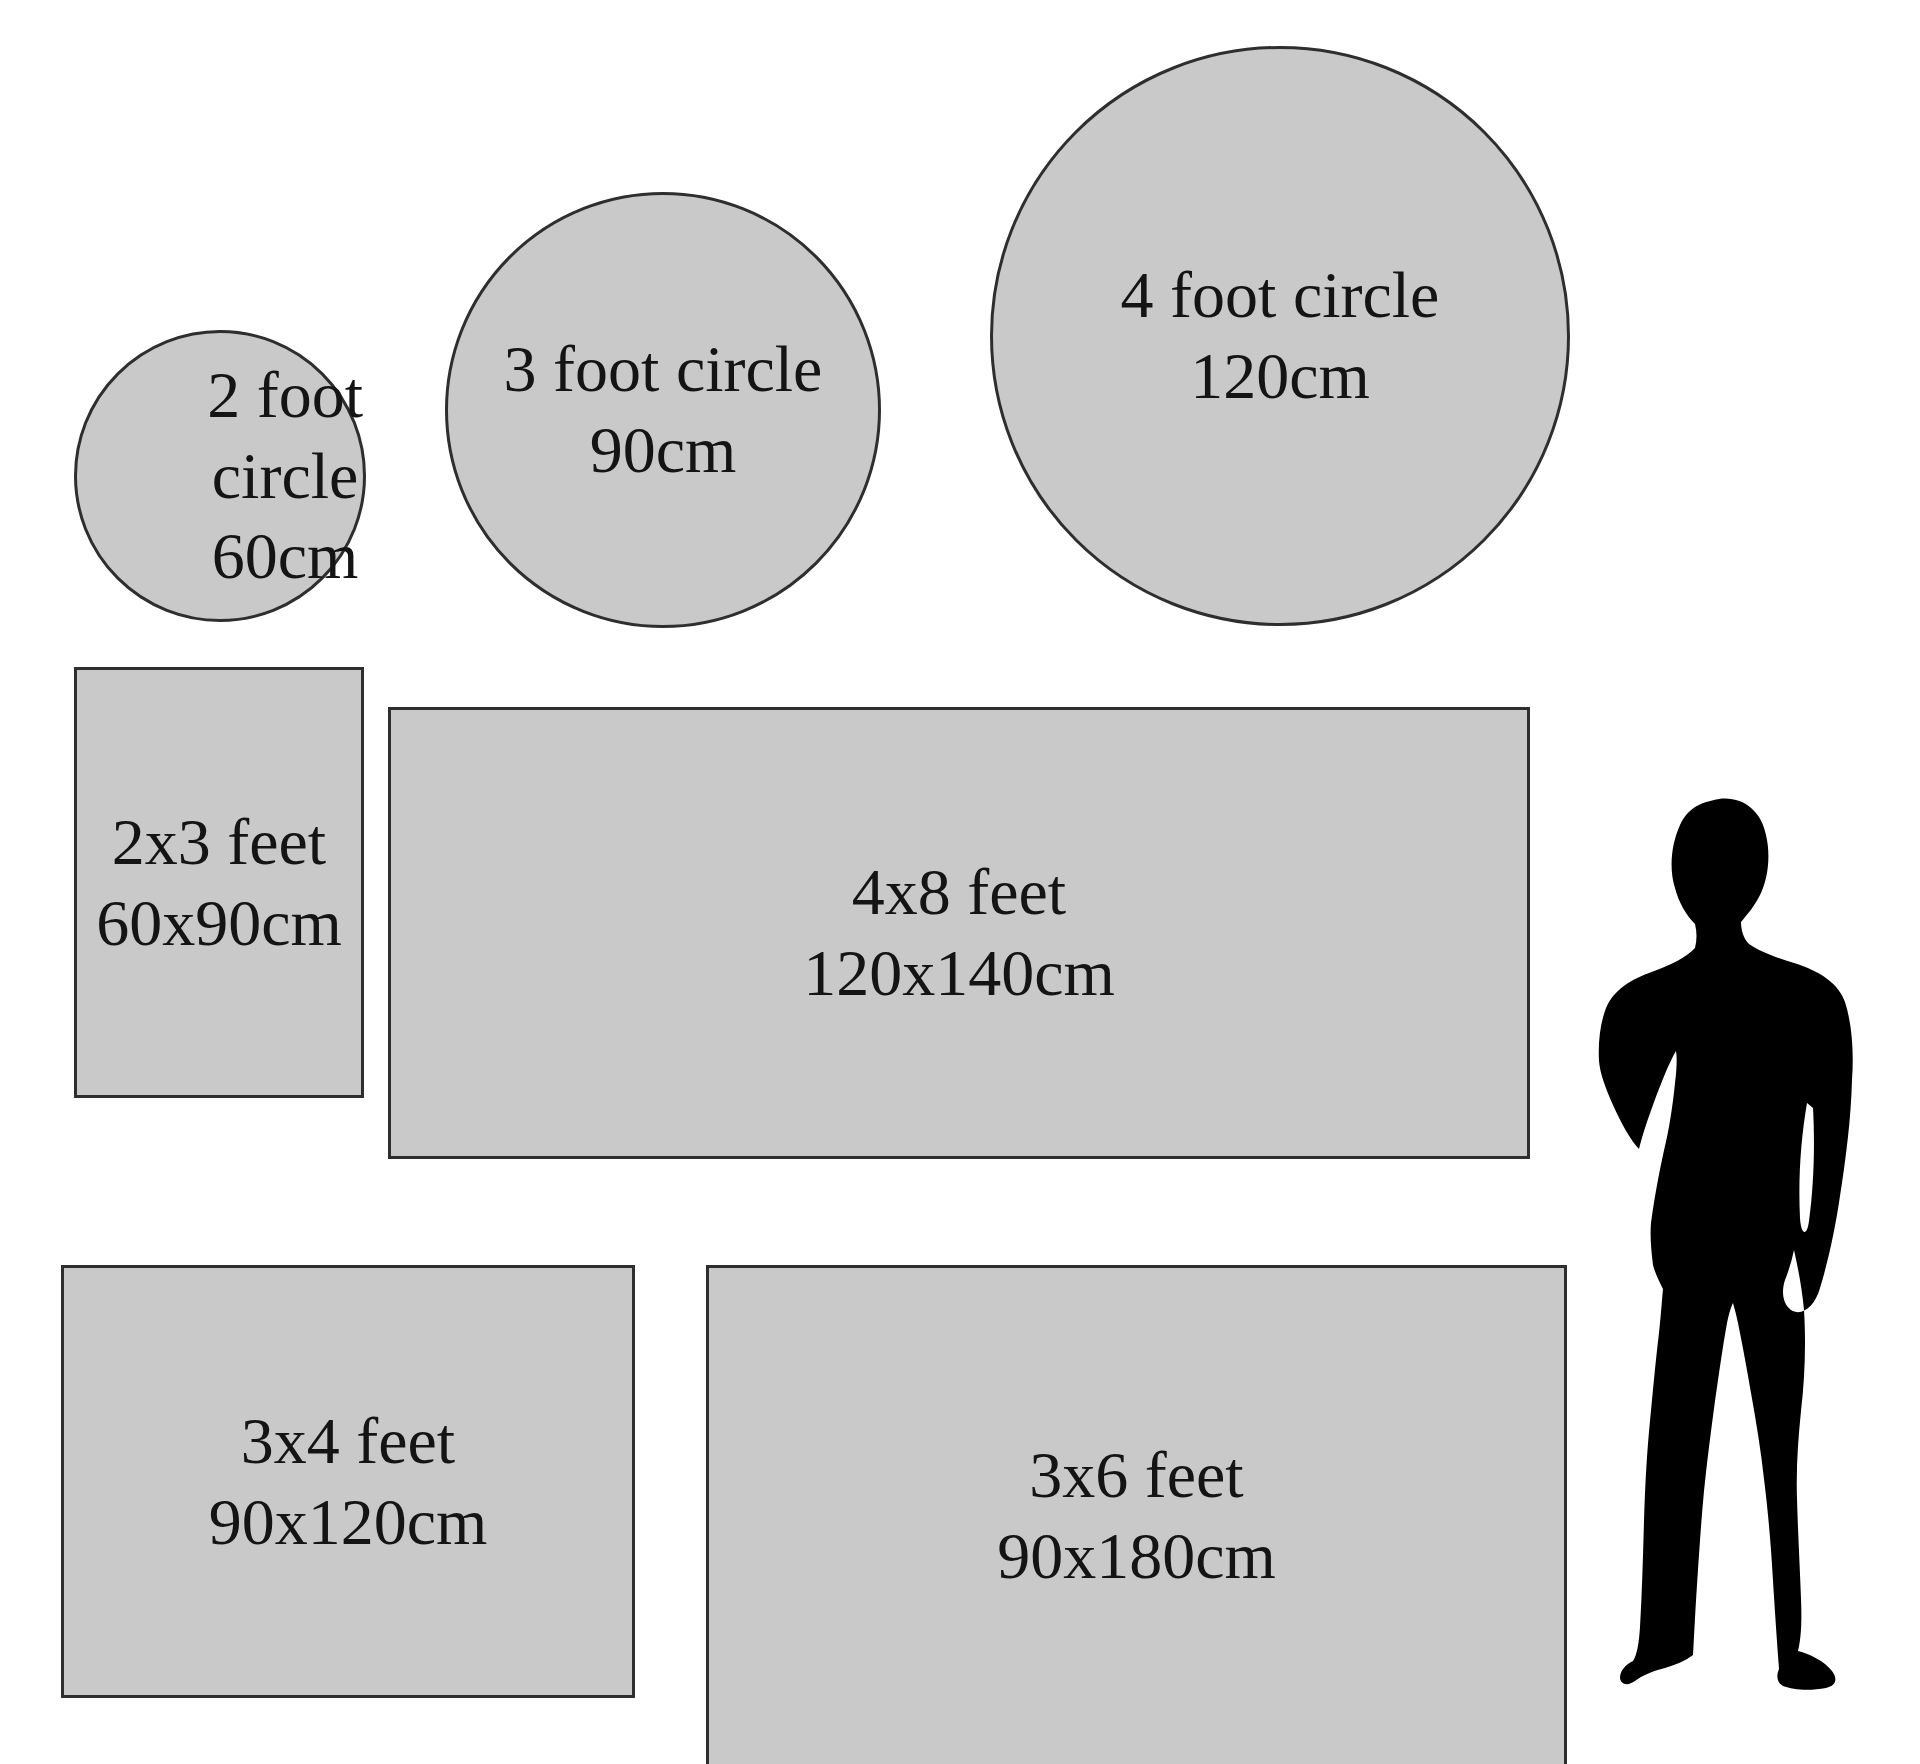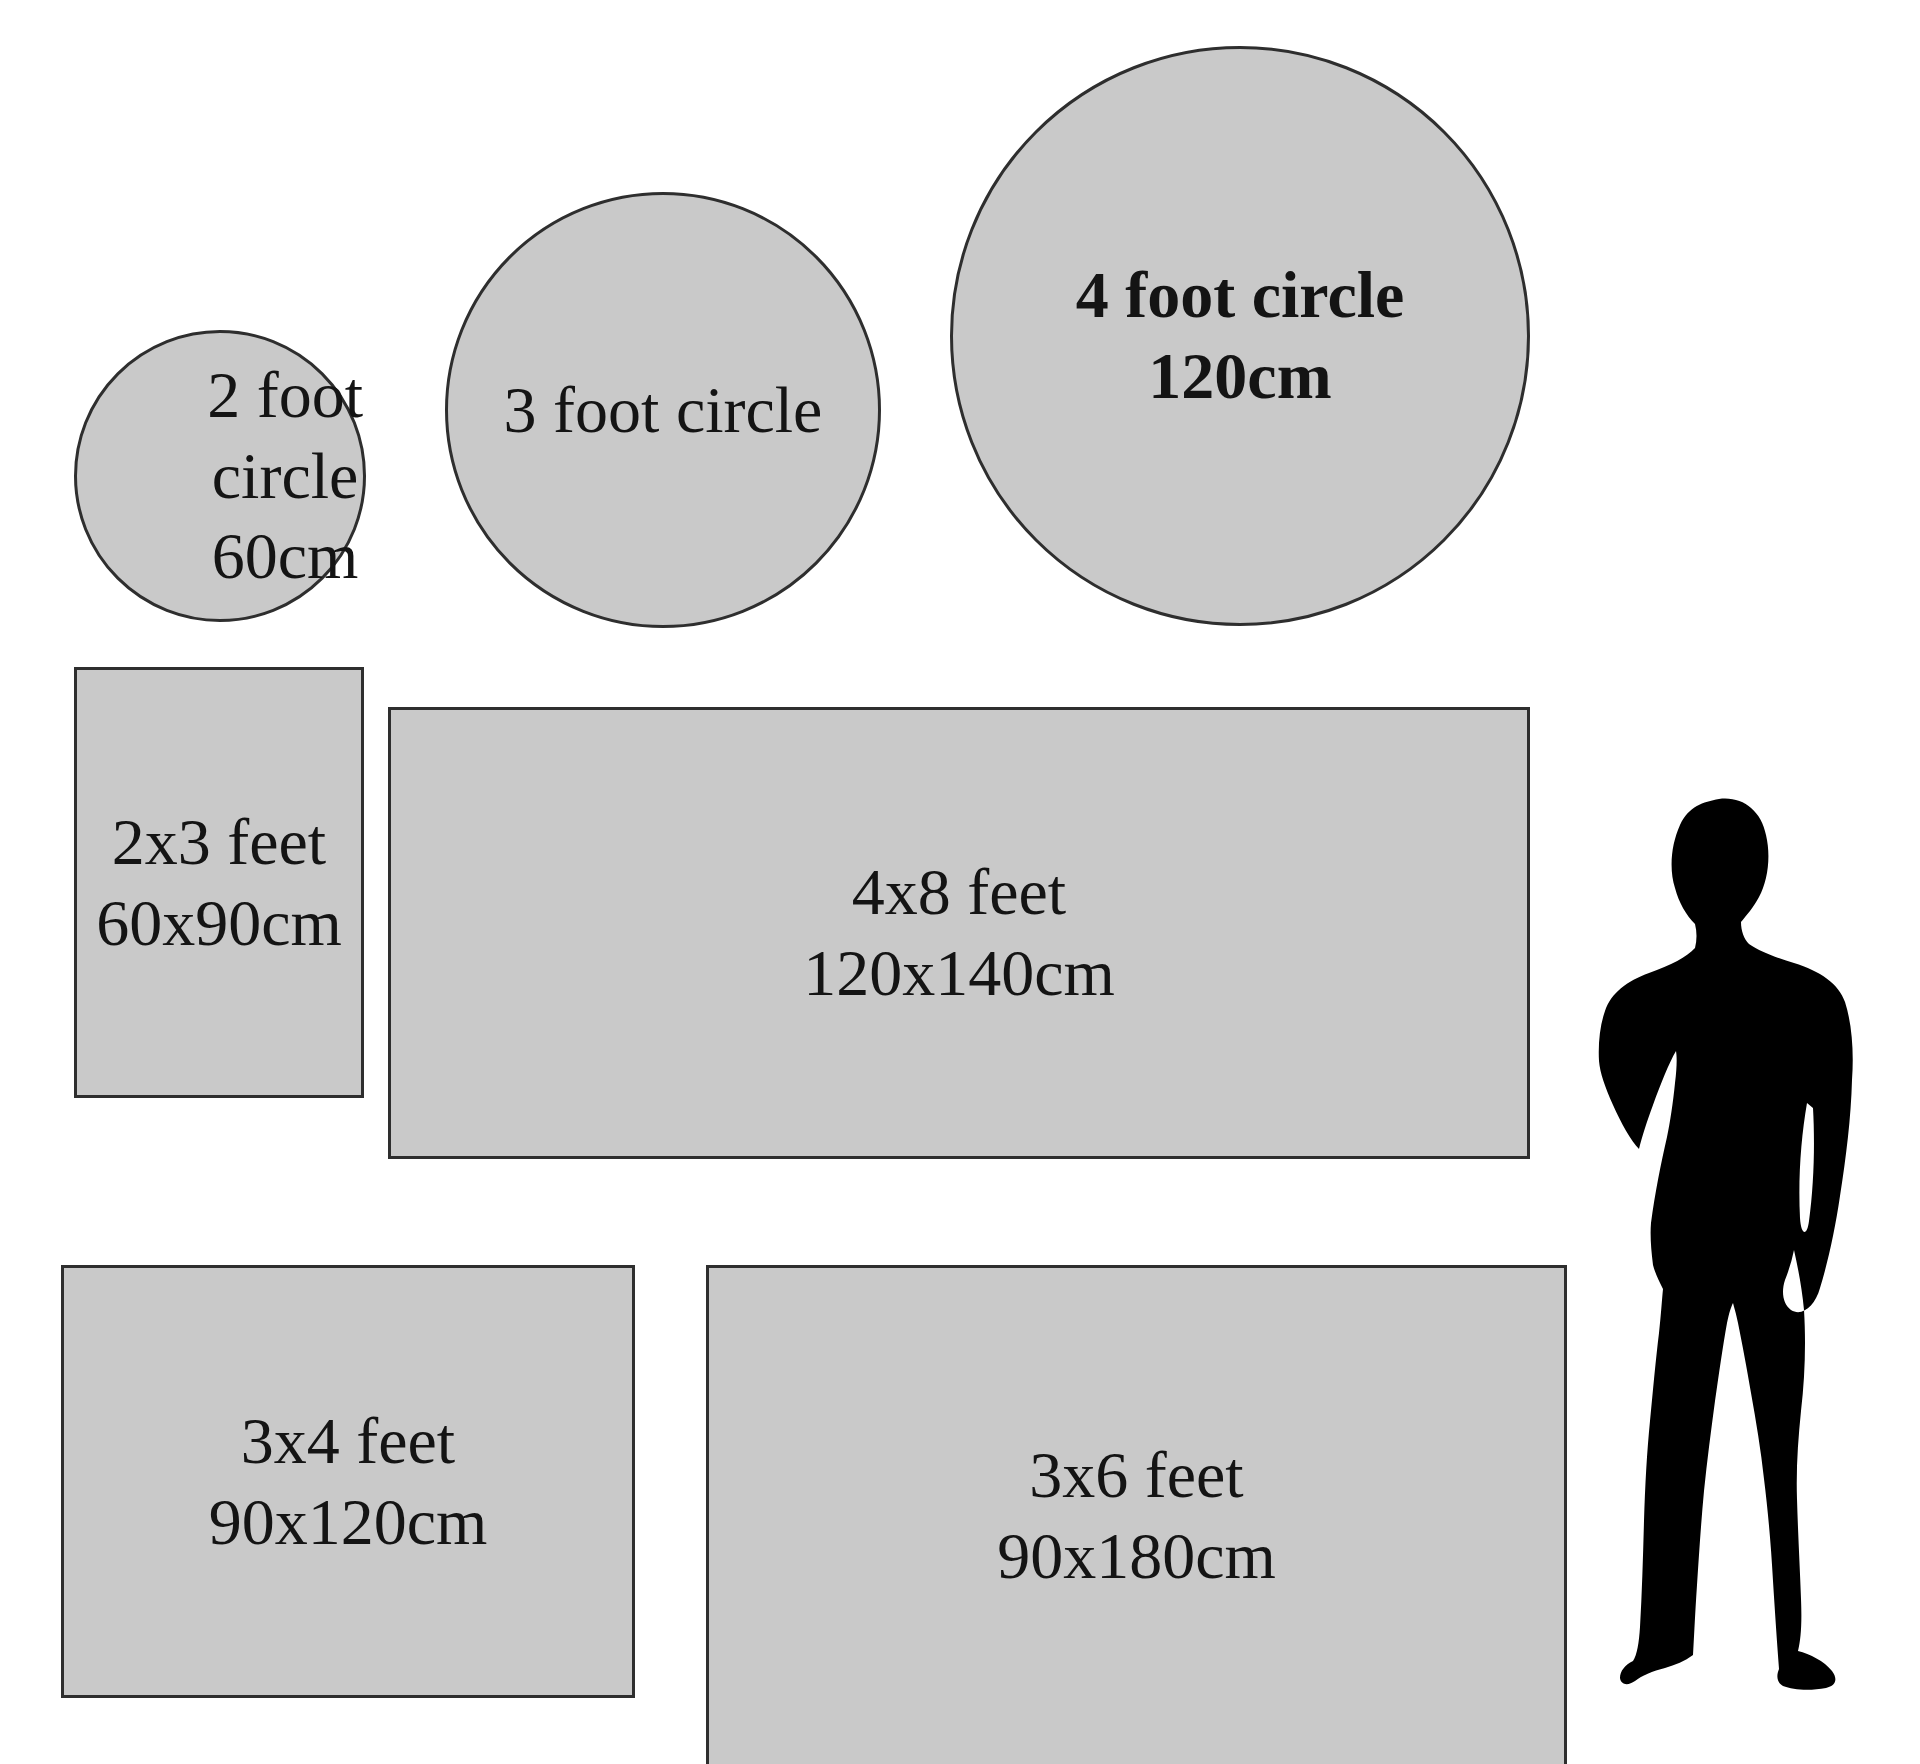--- a/index.html
+++ b/index.html
@@ -123,23 +123,24 @@
 <div class="shape circle" style="left: 74px; top: 330px; width: 292px; height: 292px; justify-content: flex-end;">
       <div class="label">
         <div class="line">2 foot</div>
         <div class="line">circle</div>
         <div class="line">60cm</div>
       </div>
     </div>
     <div class="shape circle" style="left: 445px; top: 192px; width: 436px; height: 436px;">
       <div class="label">
         <div class="line">3 foot circle</div>
+        <div class="line">90cm</div>
       </div>
     </div>
-    <div class="shape circle" style="left: 950px; top: 46px; width: 580px; height: 580px; font-weight: bold;">
+    <div class="shape circle" style="left: 990px; top: 46px; width: 580px; height: 580px;">
       <div class="label">
         <div class="line">4 foot circle</div>
         <div class="line">120cm</div>
       </div>
     </div>
     <div class="shape rect" style="left: 74px; top: 667px; width: 290px; height: 431px;">
       <div class="label">
         <div class="line">2x3 feet</div>
         <div class="line">60x90cm</div>
       </div>

